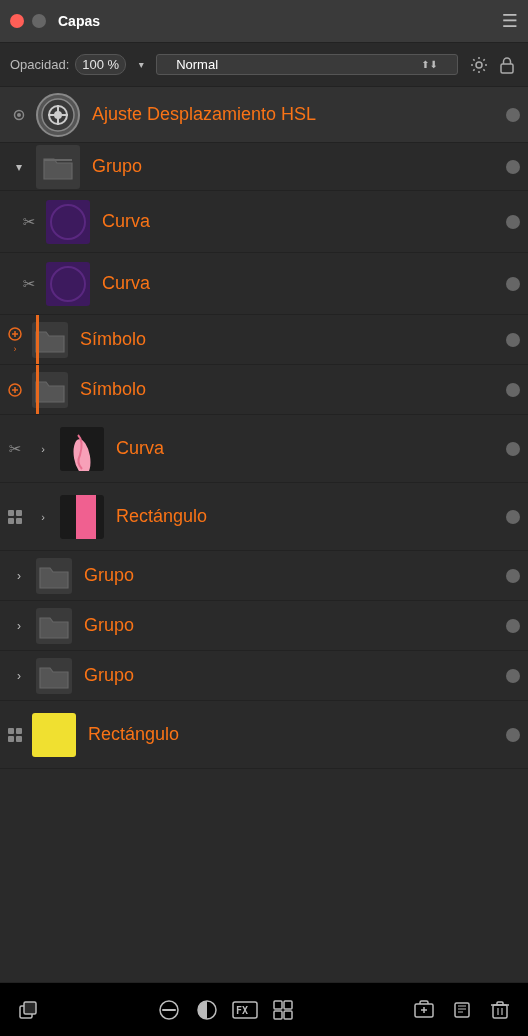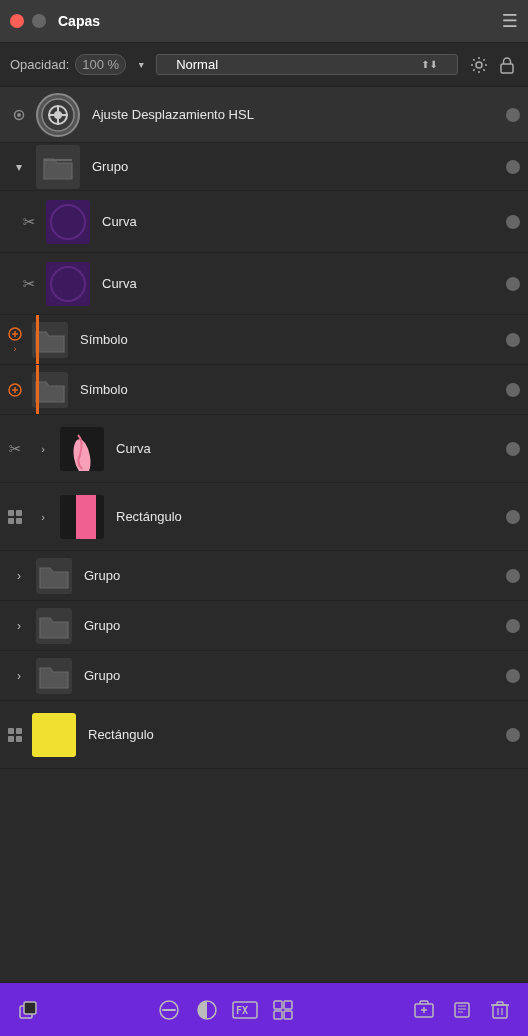--- a/index.html
+++ b/index.html
@@ -62,21 +62,21 @@
       height: 44px;
       border-bottom: 1px solid #222;
       justify-content: space-between;
     }
     .opacity-label {
       color: #bbb;
       font-size: 13px;
       white-space: nowrap;
     }
     .opacity-value {
-      color: #a3a3a3;
+      color: #e5e5e5;
       font-size: 13px;
       background: #3a3a3a;
       border: 1px solid #555;
       border-radius: 10px;
       padding: 2px 6px;
       cursor: pointer;
     }
     .opacity-dropdown {
       width: 18px; height: 18px;
       display: flex; align-items: center; justify-content: center;
@@ -132,22 +132,22 @@
     .layer-thumbnail {
       width: 44px; height: 44px;
       border-radius: 3px;
       background: #444;
       overflow: hidden;
       flex-shrink: 0;
       display: flex; align-items: center; justify-content: center;
     }
     .layer-name {
       flex: 1;
-      color: #e5e5e5;
-      font-size: 13px;
+      color: #f97316;
+      font-size: 18px;
       padding-left: 6px;
     }
     .layer-dot {
       width: 14px; height: 14px;
       border-radius: 50%;
       background: #666;
       flex-shrink: 0;
     }
     .left-icon {
       width: 22px;
@@ -172,21 +172,21 @@
     .adj-thumbnail {
       width: 44px; height: 44px;
       border-radius: 50%;
       background: #555;
       display: flex; align-items: center; justify-content: center;
       border: 2px solid #888;
     }
 
     
     .bottom-toolbar {
-      background: #6d28d9;
+      background: #000000;
       border-top: 1px solid #222;
       height: 54px;
       display: flex;
       align-items: center;
       justify-content: space-between;
       padding: 0 14px;
     }
     .toolbar-group {
       display: flex; align-items: center; gap: 10px;
     }

